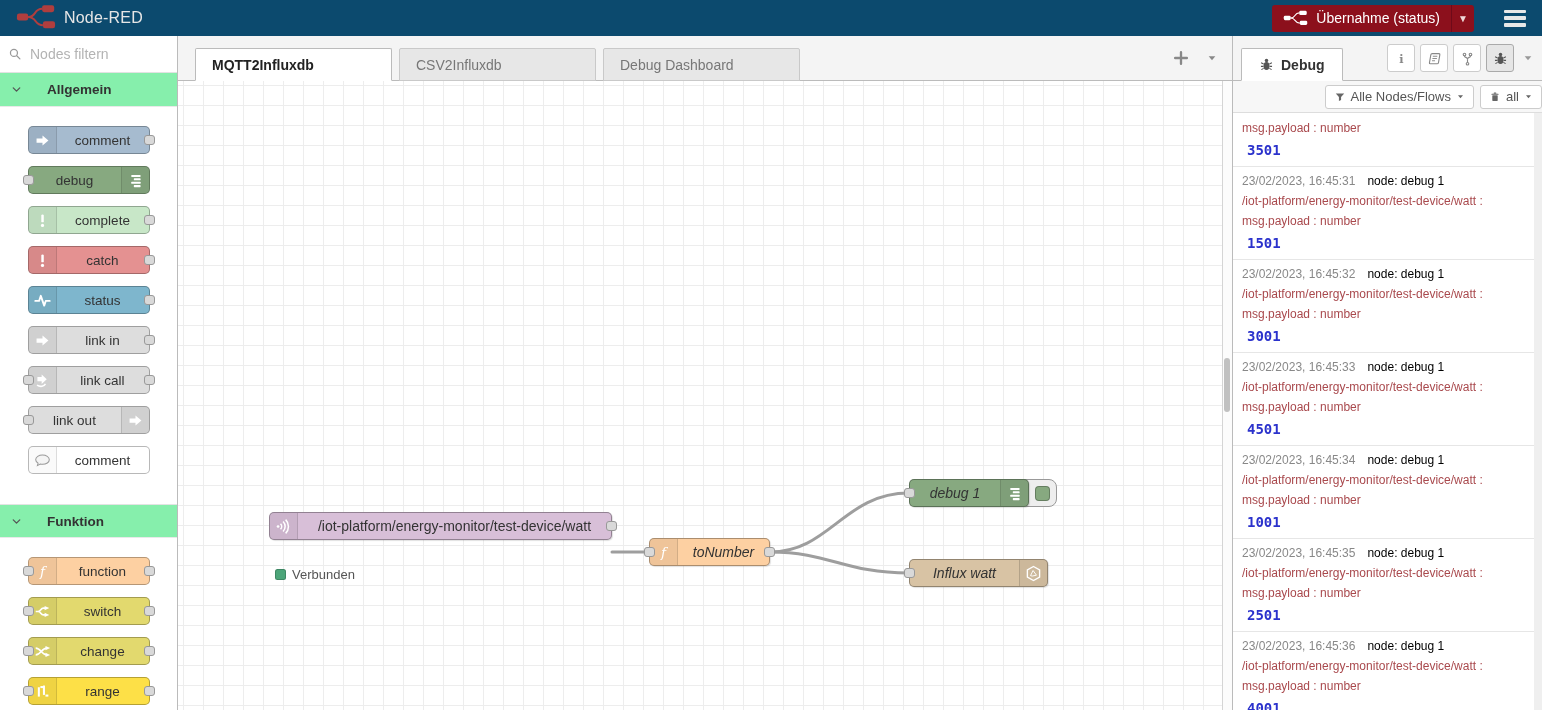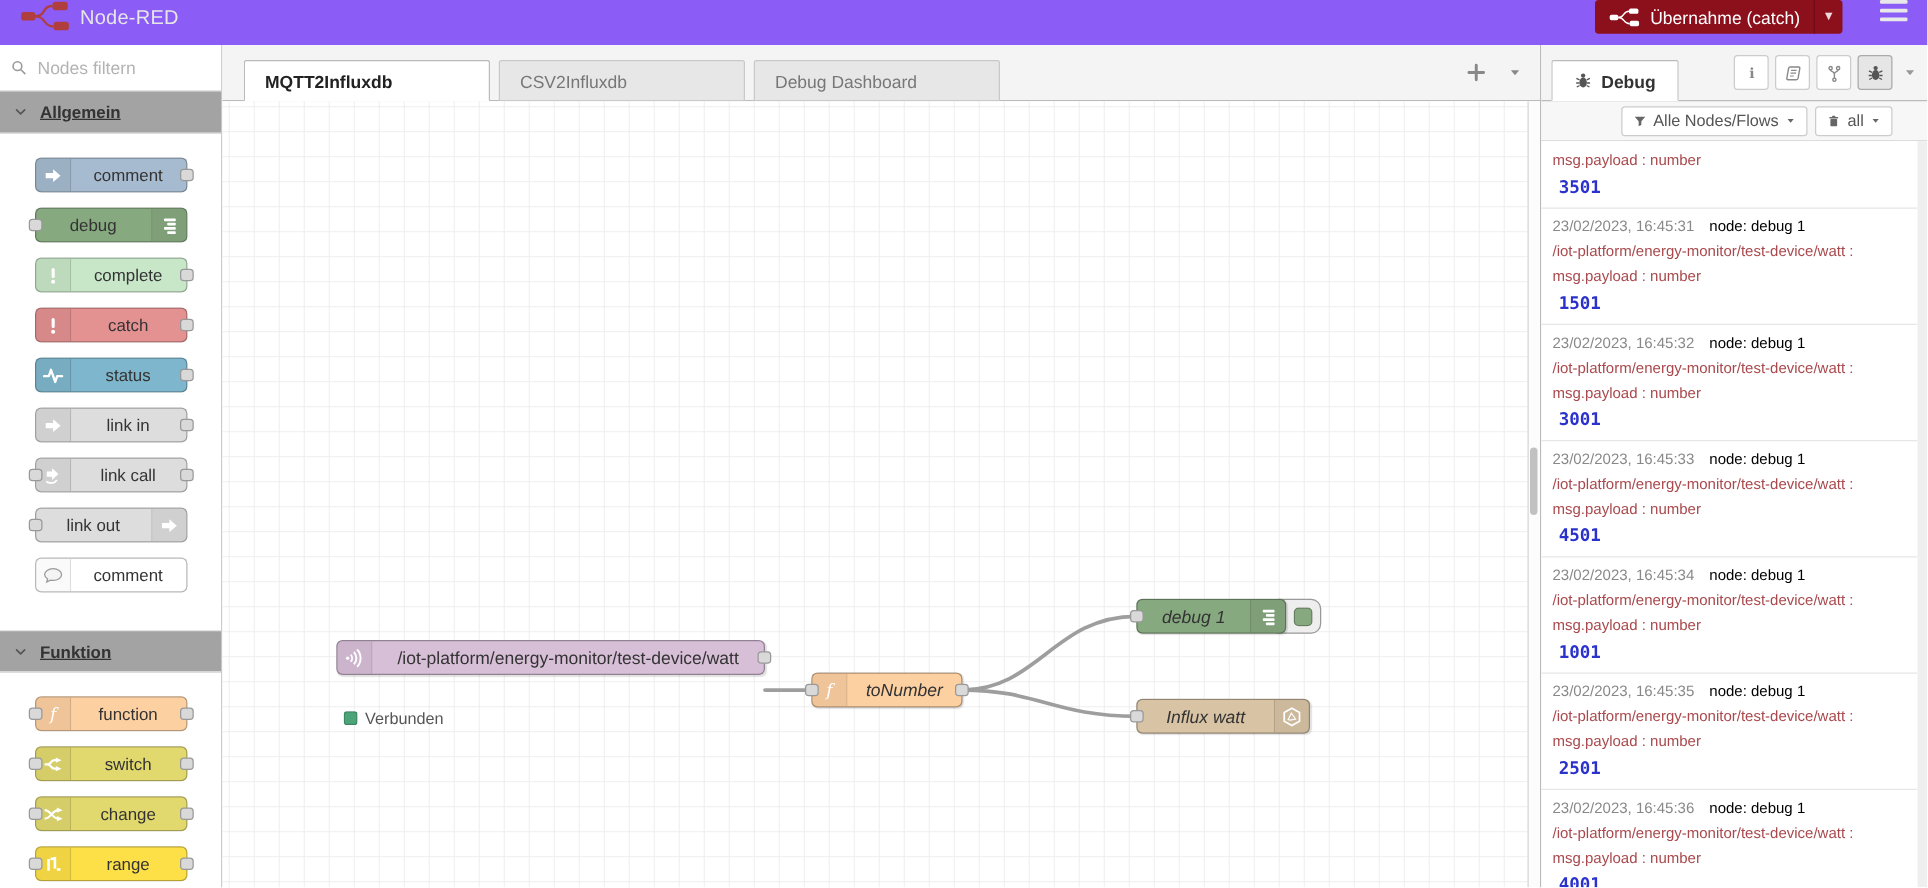--- a/index.html
+++ b/index.html
@@ -1,21 +1,21 @@
 <!DOCTYPE html>
 <html><head>
 <meta charset="utf-8">
 <style>
   * { box-sizing: border-box; }
   html,body { margin:0; padding:0; width:1542px; height:710px; overflow:hidden;
     font-family:"Liberation Sans", sans-serif; font-size:14px; color:#333; background:#fff; }
   .app { width:1542px; height:710px; display:flex; flex-direction:column; }
 
   
-  header { height:36px; flex:0 0 36px; background:#8b5cf6; display:flex; align-items:flex-start; padding:0 16px; }
+  header { height:36px; flex:0 0 36px; background:#0c4a6e; display:flex; align-items:center; padding:14px 16px; }
   .logo { display:flex; align-items:center; gap:8px; color:#B03E3E; }
   .logo svg { width:40px; height:26px; }
   .logo-text { color:#e6e6e6; font-size:16px; letter-spacing:.2px; }
   header .spacer { flex:1; }
   .deploy { height:27px; background:#8C101C; border-radius:3px; display:flex; align-items:stretch;
     color:#fff; margin-right:30px; cursor:pointer; overflow:hidden; }
   .deploy-main { display:flex; align-items:center; gap:8px; padding:0 11px; font-size:14px; }
   .deploy-main svg { width:25px; height:16px; color:#fff; }
   .deploy-caret { width:23px; display:flex; align-items:center; justify-content:center;
     border-left:1px solid #6E0A19; color:#f0d9d9; font-size:10px; }
@@ -28,22 +28,22 @@
   
   .palette { width:178px; flex:0 0 178px; border-right:1px solid #bbb; background:#fff;
     display:flex; flex-direction:column; overflow:hidden; }
   .search { height:37px; flex:0 0 37px; border-bottom:1px solid #e2e2e2; position:relative;
     display:flex; align-items:center; }
   .search .sicon { position:absolute; left:8px; width:14px; height:14px; color:#999; }
   .search .sicon svg { width:14px; height:14px; display:block; }
   .search input { border:0; outline:0; width:100%; height:100%; padding:0 8px 0 30px;
     font-size:14px; color:#444; font-family:inherit; }
   .search input::placeholder { color:#b3b3b3; }
-  .psection-header { height:34px; background:#a3a3a3; display:flex; align-items:center; gap:9px;
-    padding-left:10px; border-top:1px solid #e3e3e3; border-bottom:1px solid #e9e9e9; cursor:pointer;text-decoration:underline; }
+  .psection-header { height:34px; background:#86efac; display:flex; align-items:center; gap:24px;
+    padding-left:10px; border-top:1px solid #e3e3e3; border-bottom:1px solid #e9e9e9; cursor:pointer; }
   .psection:first-child .psection-header { border-top:none; }
   .psection-header .chev { width:13px; height:13px; color:#555; }
   .psection-header .chev svg { width:13px; height:13px; display:block; }
   .psection-header .plabel { font-weight:bold; font-size:13.5px; color:#333; }
   .plist { padding:19px 0 18px; }
   .pnode { position:relative; width:122px; height:28px; margin:0 auto 12px; border-radius:5px;
     border:1px solid rgba(0,0,0,.28); display:flex; cursor:move; }
   .iconbox { width:28px; flex:0 0 28px; display:flex; align-items:center; justify-content:center;
     background:rgba(0,0,0,.055); color:#fff; }
   .iconbox.left  { border-right:1px solid rgba(0,0,0,.12); border-radius:4px 0 0 4px; }
@@ -103,21 +103,21 @@
   .side-tab .ticon svg { width:15px; height:15px; display:block; }
   .side-actions { position:absolute; right:28px; bottom:8px; display:flex; gap:5px; }
   .sbtn { width:28px; height:28px; border:1px solid #ccc; border-radius:3px; background:#fff;
     display:flex; align-items:center; justify-content:center; color:#888; cursor:pointer; }
   .sbtn svg { width:15px; height:15px; display:block; }
   .sbtn.active { background:#e6e6e6; border-color:#aaa; color:#555; }
   .side-caret { position:absolute; right:8px; bottom:16px; width:12px; height:12px; color:#999; cursor:pointer; }
   .side-caret svg { width:12px; height:12px; display:block; }
 
   .filterbar { height:32px; flex:0 0 32px; background:#f7f7f7; border-bottom:1px solid #ddd;
-    display:flex; align-items:center; justify-content:flex-end; gap:6px; padding-right:28px; }
+    display:flex; align-items:center; justify-content:flex-end; gap:6px; padding-right:0; }
   .fbtn { height:24px; border:1px solid #ccc; border-radius:3px; background:#fff; cursor:pointer;
     display:flex; align-items:center; gap:5px; padding:0 8px; font-size:13px; color:#555; }
   .fbtn svg { width:12px; height:12px; display:block; color:#666; }
   .fbtn .fcaret { width:9px; height:9px; color:#888; }
   .fbtn .fcaret svg { width:9px; height:9px; }
 
   .msgwrap { flex:1; display:flex; min-height:0; }
   .messages { flex:1; overflow:hidden; background:#fff; }
   .strack { width:8px; flex:0 0 8px; background:#efefef; }
   .msg { border-bottom:1px solid #e6e6e6; padding:7px 4px 8px 9px; cursor:pointer; }
@@ -158,21 +158,21 @@
                 <rect x="1" y="11" width="13" height="8" rx="2.5"></rect>
                 <rect x="30" y="1.5" width="14" height="8" rx="2.5"></rect>
                 <rect x="31" y="20" width="14" height="8" rx="2.5"></rect>
               </g>
               <g fill="none" stroke="currentColor" stroke-width="2.2">
                 <path d="M14 15c10 0 6-9.5 16-9.5"></path>
                 <path d="M14 15c10 0 7 9.5 17 9.5"></path>
               </g>
             </svg>
           </span>
-        <span>Übernahme (catch)</span>
+        <span>Übernahme (status)</span>
       </div>
       <div class="deploy-caret">▼</div>
     </div>
     <div class="hamburger">
       <span></span>
         <span></span>
         <span></span>
     </div>
   </header>
 

